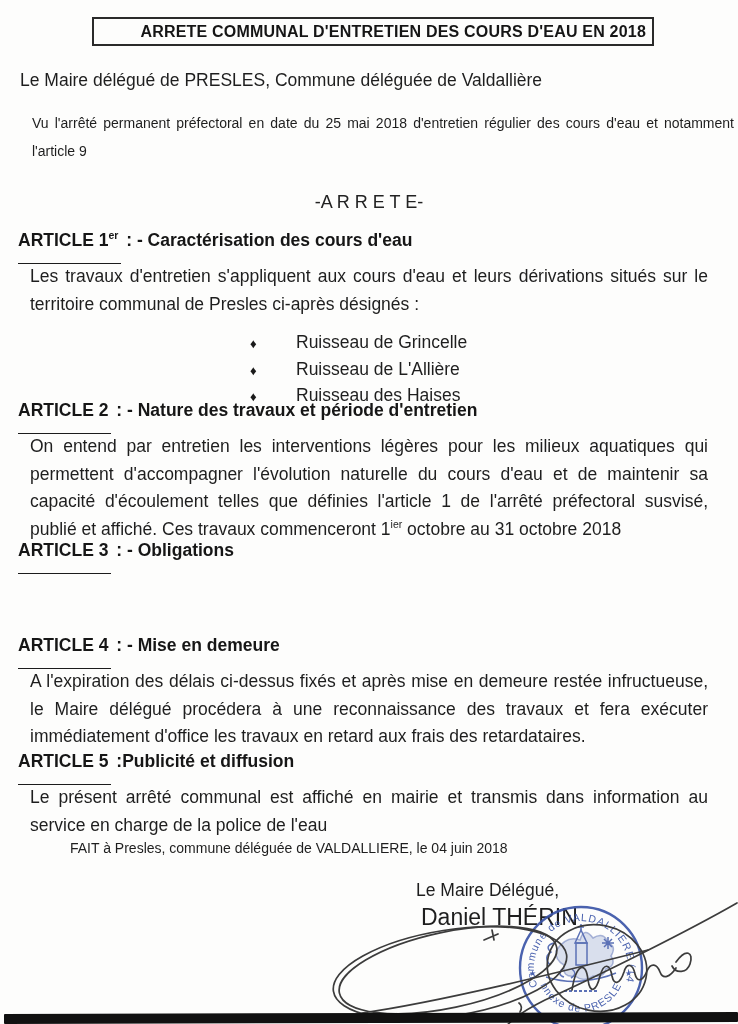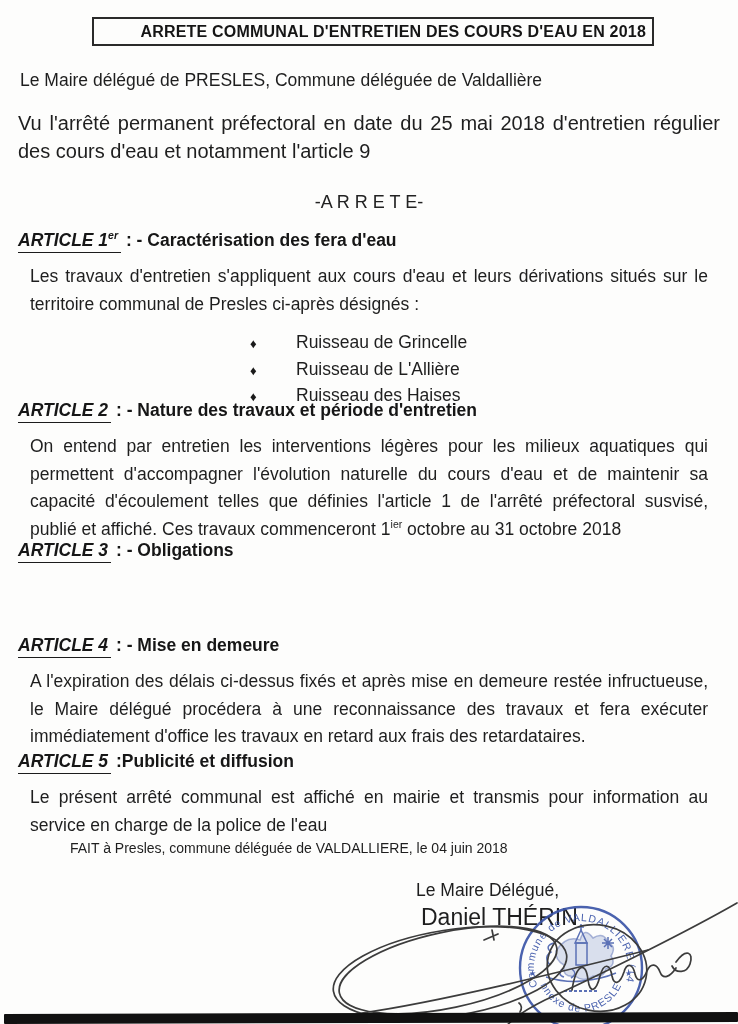--- a/index.html
+++ b/index.html
@@ -16,36 +16,36 @@
     left:92px;top:17px;width:546px;
     border:2px solid #2a2a2a;
     padding:4px 6px 3px 6px;
     text-align:right;
     font-weight:bold;font-size:16px;letter-spacing:.2px;
     color:#151515;
     background:#fdfdfc;
   }
   .line17{font-size:17.5px;}
   .para{
-    left:18px;width:702px;
-    font-size:20px;line-height:27.5px;
+    left:32px;width:702px;
+    font-size:14px;line-height:27.5px;
     text-align:justify;
   }
   .arrete{
     left:0;width:738px;text-align:center;
     font-size:18px;color:#222;
   }
   .art{left:18px;width:702px;}
   .art-h{
     margin:0 0 5px 0;
     font-size:17.5px;font-weight:bold;color:#161616;
   }
   .art-h .u{
     border-bottom:1.7px solid #1c1c1c;
-    padding-bottom:2px;padding-right:3px;font-style:italic;
+    padding-bottom:13px;padding-right:3px;
   }
   .art-h sup,.art-p sup{font-size:10.5px;line-height:0;vertical-align:super;}
   .art-p{
     margin:12px;font-size:17.5px;line-height:27.5px;text-align:justify;
   }
   .bullets{
     list-style:none;margin:7px 0 0 0;padding:0 0 0 232px;
   }
   .bullets li{line-height:25.5px;font-size:17.5px;}
   .diamond{
@@ -72,21 +72,21 @@
     <span>ARRETE COMMUNAL D'ENTRETIEN DES COURS D'EAU EN 2018</span>
   </div>
 
   <p class="abs line17" style="left:20px;top:70px;">Le Maire délégué de PRESLES, Commune déléguée de Valdallière</p>
 
   <p class="abs para" style="top:110px;">Vu l'arrêté permanent préfectoral en date du 25 mai 2018 d'entretien régulier des cours d'eau et notamment l'article 9</p>
 
   <div class="abs arrete" style="top:192px;">-A R R E T E-</div>
 
   <div class="abs art" style="top:230px;">
-    <h2 class="art-h"><span class="u"><span>ARTICLE  1</span><sup>er</sup></span><span> : - Caractérisation des fera d'eau</span></h2>
+    <h2 class="art-h"><span class="u"><span>ARTICLE  1</span><sup>er</sup></span><span> : - Caractérisation des cours d'eau</span></h2>
     <p class="art-p">Les travaux d'entretien s'appliquent aux cours d'eau et leurs dérivations situés sur le territoire communal de Presles ci-après désignés :</p>
     <ul class="bullets">
       <li><span class="diamond">♦</span><span>Ruisseau de Grincelle</span></li>
       <li><span class="diamond">♦</span><span>Ruisseau de L'Allière</span></li>
       <li><span class="diamond">♦</span><span>Ruisseau des Haises</span></li>
     </ul>
   </div>
 
   <div class="abs art" style="top:400px;">
     <h2 class="art-h"><span class="u">ARTICLE 2</span><span> : - Nature des travaux et période d'entretien</span></h2>
@@ -97,21 +97,21 @@
     <h2 class="art-h"><span class="u">ARTICLE 3</span><span> : - Obligations</span></h2>
   </div>
 
   <div class="abs art" style="top:635px;">
     <h2 class="art-h"><span class="u">ARTICLE 4</span><span> : - Mise en demeure</span></h2>
     <p class="art-p">A l'expiration des délais ci-dessus fixés et après mise en demeure restée infructueuse, le Maire délégué procédera à une reconnaissance des travaux et fera exécuter immédiatement d'office les travaux en retard aux frais des retardataires.</p>
   </div>
 
   <div class="abs art" style="top:751px;">
     <h2 class="art-h"><span class="u">ARTICLE 5</span><span> :Publicité et diffusion</span></h2>
-    <p class="art-p">Le présent arrêté communal est affiché en mairie et transmis pour information au service en charge de la police de l'eau</p>
+    <p class="art-p">Le présent arrêté communal est affiché en mairie et transmis dans information au service en charge de la police de l'eau</p>
   </div>
 
   <p class="abs fait" style="top:840px;">FAIT à Presles, commune déléguée de VALDALLIERE, le 04 juin 2018</p>
   <p class="abs sig-role" style="top:880px;">Le Maire Délégué,</p>
   <p class="abs sig-name" style="top:904px;">Daniel THÉRIN</p>
 
   <svg class="abs stamp" viewBox="0 0 130 130">
     <g stroke="#3b55a8" fill="none" stroke-width="2.4">
       <circle cx="65" cy="65" r="61"></circle>
     </g>

